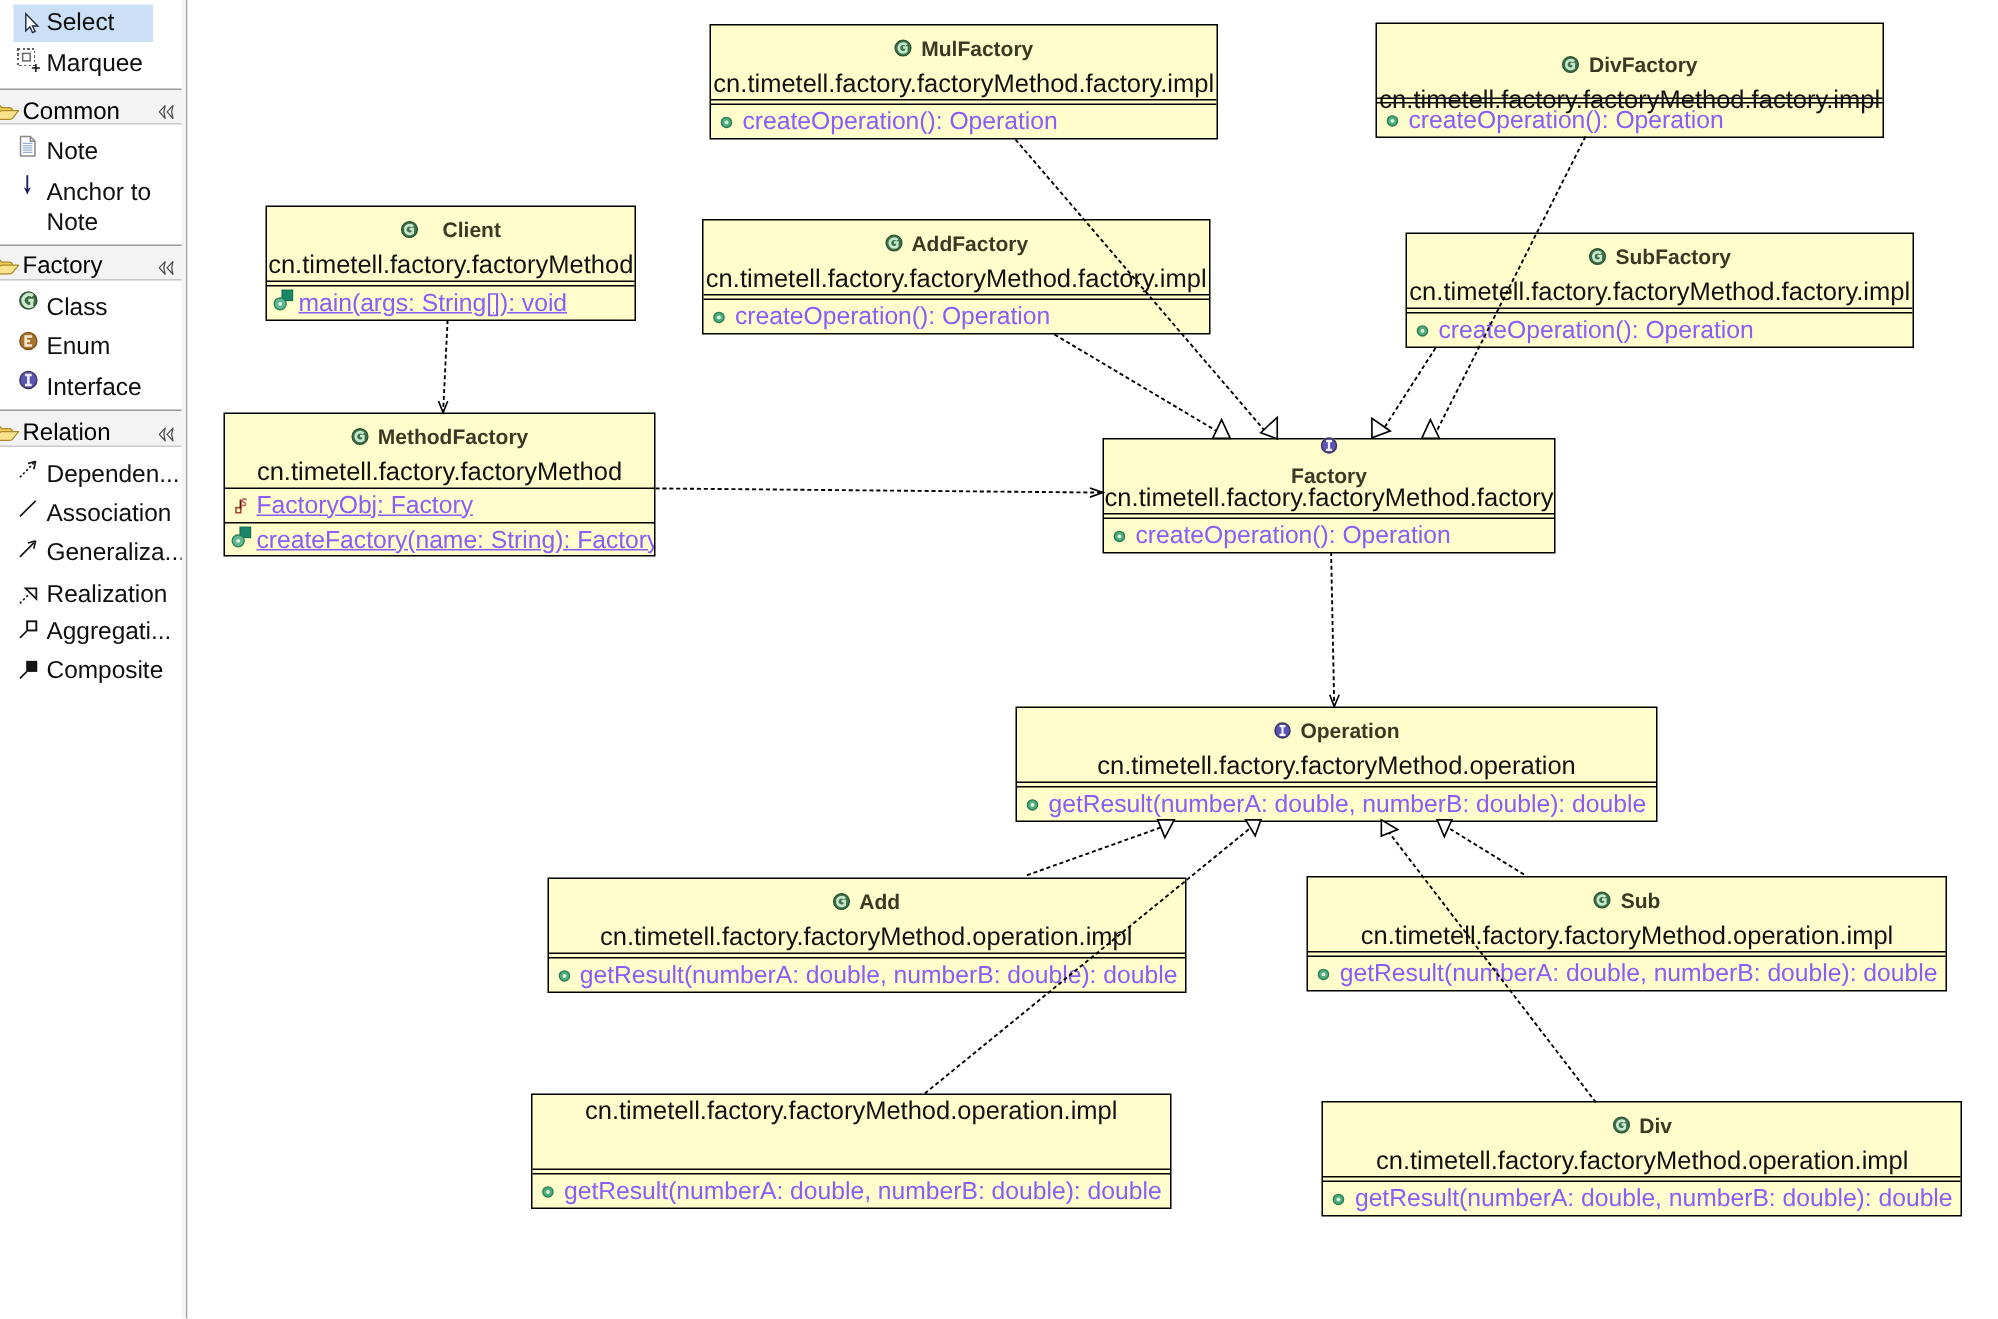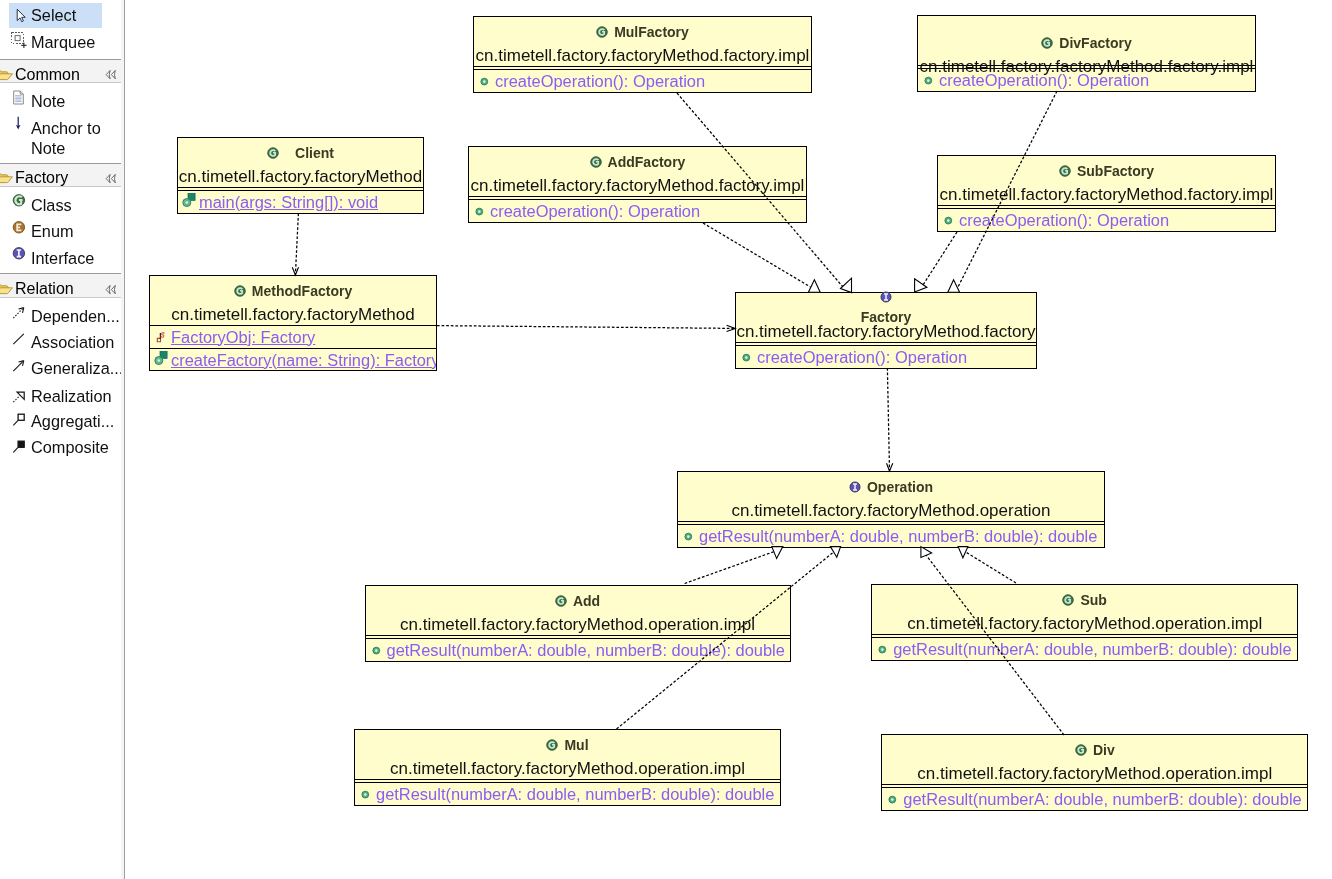--- a/index.html
+++ b/index.html
@@ -465,28 +465,20 @@
         <div class="mem" style="height: 22px;">
           <svg width="11" height="13" viewBox="0 0 11 13" style="flex: 0 0 11px; overflow: visible;">
             <circle cx="4.3" cy="6.6" r="3.4" fill="#4fae79" stroke="#2a7d5b" stroke-width="0.9"></circle>
             <circle cx="4.3" cy="6.6" r="1.3" fill="#dff0e4"></circle>
           </svg>
           <span>getResult(numberA: double, numberB: double): double</span>
         </div>
       </div>
       <div class="uml" style="left: 229px; top: 729px; width: 427px; height: 77px;">
         <div class="head" style="height: 49px; position: relative;">
-          <div class="ttl" style="height: 27px; padding-top: 1px;">
-            <svg width="12" height="12" viewBox="0.5 0.5 12 12" style="flex: 0 0 12px;">
-              <circle cx="6.5" cy="6.5" r="5.3" fill="#3e7049" stroke="#2a5131" stroke-width="0.8"></circle>
-              <path d="M8.8 4.6 A2.9 2.9 0 1 0 8.8 8.4" fill="none" stroke="#c6e8cd" stroke-width="1.85"></path>
-              <path d="M6.5 6.2 h3.1 M8.7 6.2 v2.9" stroke="#c6e8cd" stroke-width="1.6" fill="none"></path>
-            </svg>
-            <span>Mul</span>
-          </div>
           <div class="pkg" style="height: 21px; line-height: 21px;">cn.timetell.factory.factoryMethod.operation.impl</div>
         </div>
         <div style="border-top: 1px solid rgb(0, 0, 0); border-bottom: 1px solid rgb(0, 0, 0); height: 2px;"></div>
         <div class="mem" style="height: 22px;">
           <svg width="11" height="13" viewBox="0 0 11 13" style="flex: 0 0 11px; overflow: visible;">
             <circle cx="4.3" cy="6.6" r="3.4" fill="#4fae79" stroke="#2a7d5b" stroke-width="0.9"></circle>
             <circle cx="4.3" cy="6.6" r="1.3" fill="#dff0e4"></circle>
           </svg>
           <span>getResult(numberA: double, numberB: double): double</span>
         </div>

